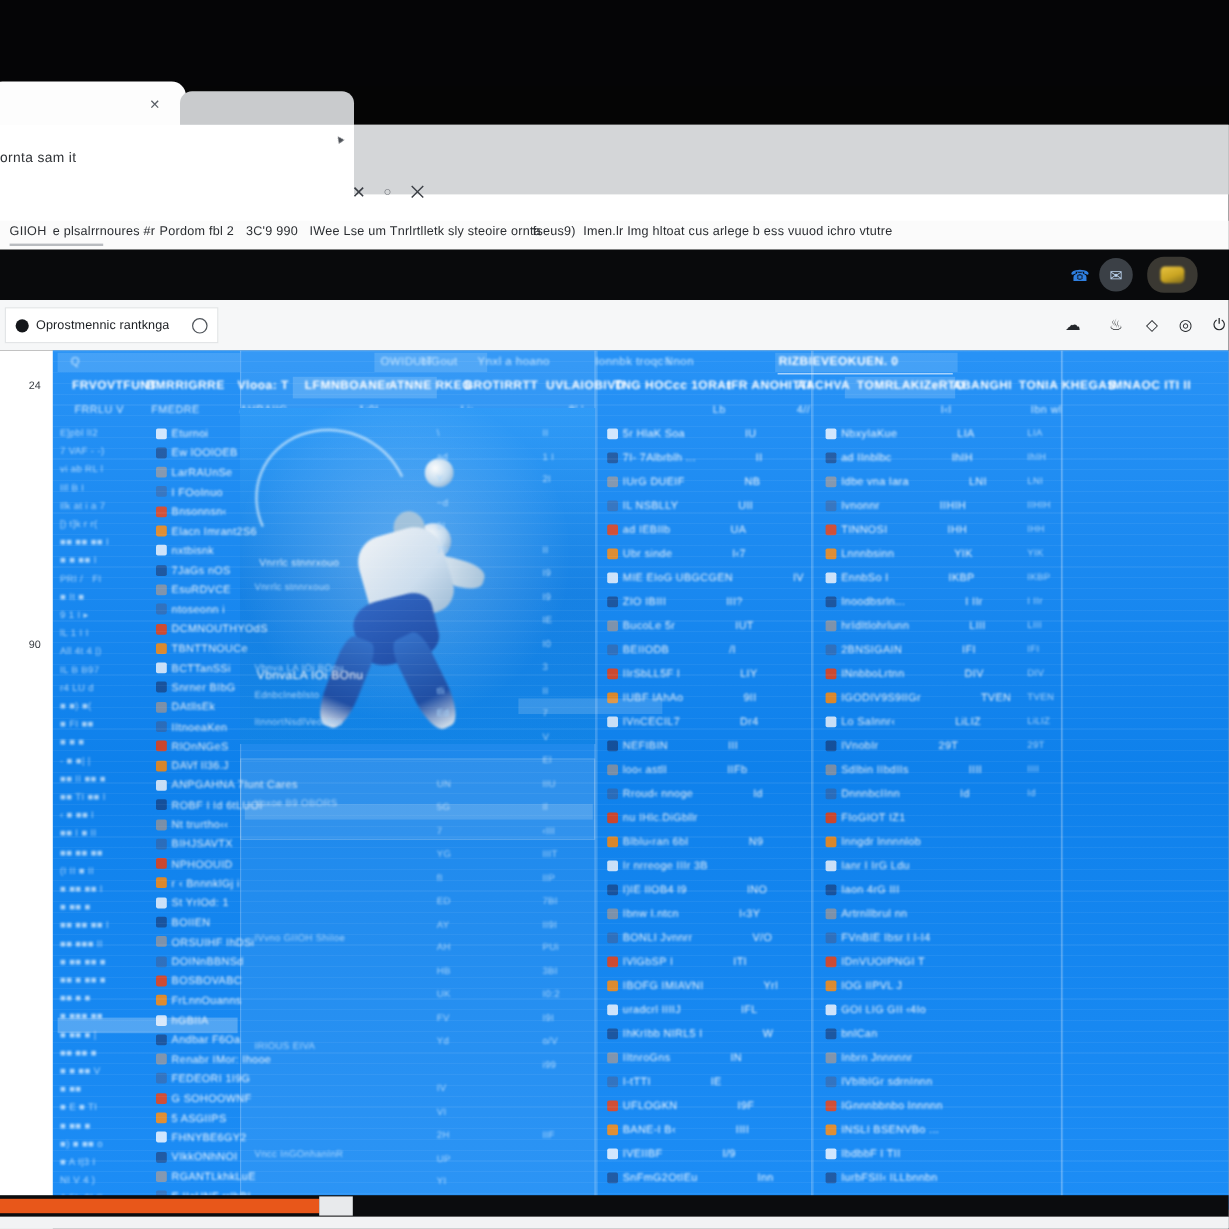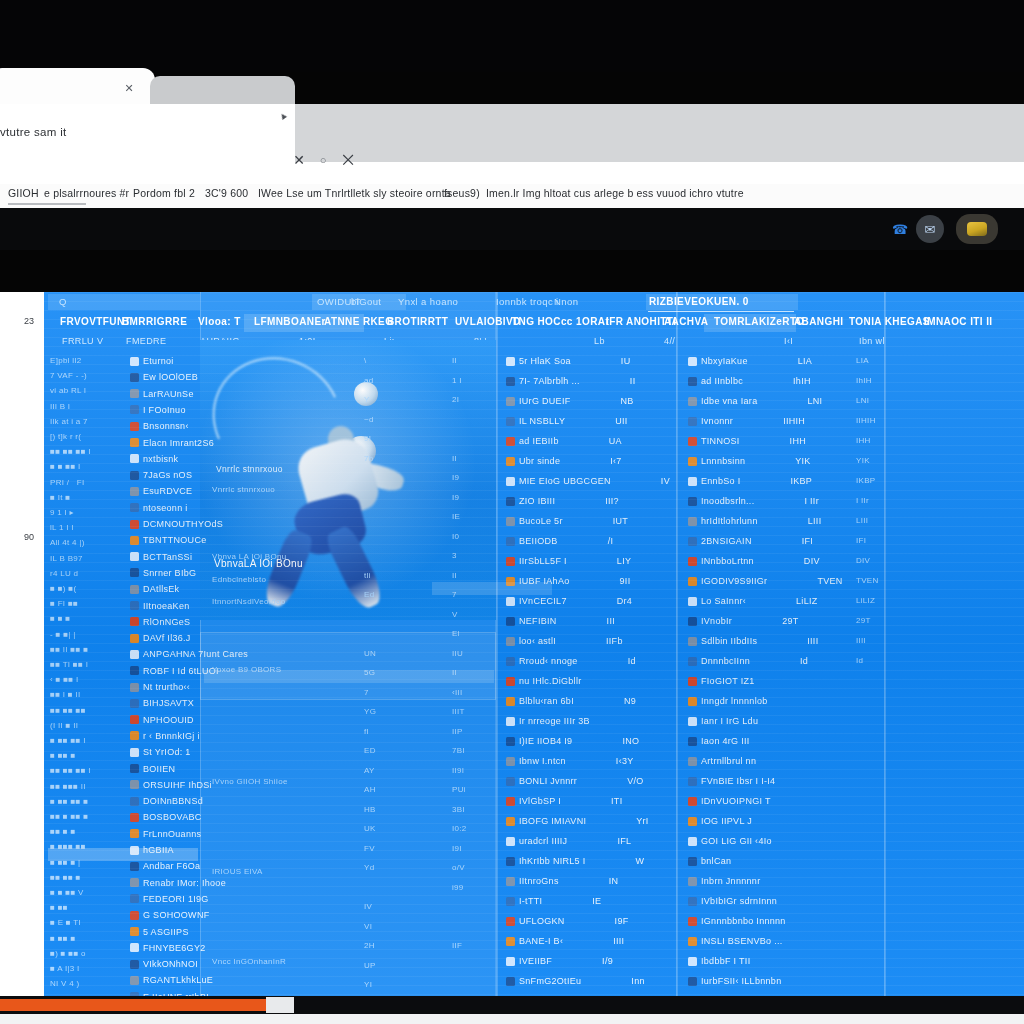--- a/index.html
+++ b/index.html
@@ -336,52 +336,64 @@
     <div class="tab-active">
       <div class="tab-close">✕</div>
     </div>
     <div class="tab-ghost"></div>
   </div>
 
   <div class="chrome-band">
     <div class="chrome-band-right"></div>
     <div class="chrome-caret">▴</div>
 
-    <div class="mini-label">vtutre sam      it</div>
+    <div class="mini-label">ornta sam      it</div>
 
     <div class="omnibox">
       <div class="omni-ic x">✕</div>
       <div class="omni-ic o">○</div>
       <div class="omni-ic p">⨉</div>
     </div>
 
     <div class="bookmarks">
       <div class="bm" style="left:8px">GIIOH</div>
       <div class="bm" style="left:44px">e plsalrrnoures #r</div>
       <div class="bm" style="left:133px">Pordom  fbl 2</div>
-      <div class="bm" style="left:205px">3C'9 600</div>
+      <div class="bm" style="left:205px">3C'9 990</div>
       <div class="bm" style="left:258px">IWee Lse um Tnrlrtlletk sly steoire ornta</div>
       <div class="bm" style="left:444px">fseus9)</div>
       <div class="bm" style="left:486px">Imen.lr Img hltoat cus arlege b ess vuuod ichro vtutre</div>
       <div class="bm-underline"></div>
     </div>
   </div>
 
   <div class="app-toolbar">
     <div class="tb-ic phone">☎</div>
     <div class="tb-ic chat">✉</div>
     <div class="tb-ic avatar">
       <div class="face"></div>
     </div>
   </div>
 
+  <div class="app-header">
+    <div class="app-tab">
+      <div class="dot"></div>
+      <div class="lbl">Oprostmennic rantknga</div>
+      <div class="ring"></div>
+    </div>
+    <div class="hdr-ic" style="left:884px">☁</div>
+    <div class="hdr-ic" style="left:920px">♨</div>
+    <div class="hdr-ic" style="left:950px">◇</div>
+    <div class="hdr-ic" style="left:978px">◎</div>
+    <div class="hdr-ic" style="left:1006px">⏻</div>
+  </div>
 
   <div class="stage">
     <div class="left-white"></div>
-    <div class="gutter-mark" style="top:24px">23</div>
+    <div class="gutter-mark" style="top:24px">24</div>
     <div class="gutter-mark" style="top:240px">90</div>
 
     <div class="grid">
 
       <div class="colband" style="left:156px; width:296px;"></div>
       <div class="colband" style="left:452px; width:0px;"></div>
       <div class="colband" style="left:632px; width:0px;"></div>
       <div class="colband" style="left:840px; width:0px;"></div>
 
       <div class="hdr-chip" style="left:4px;  width:152px;"></div>

